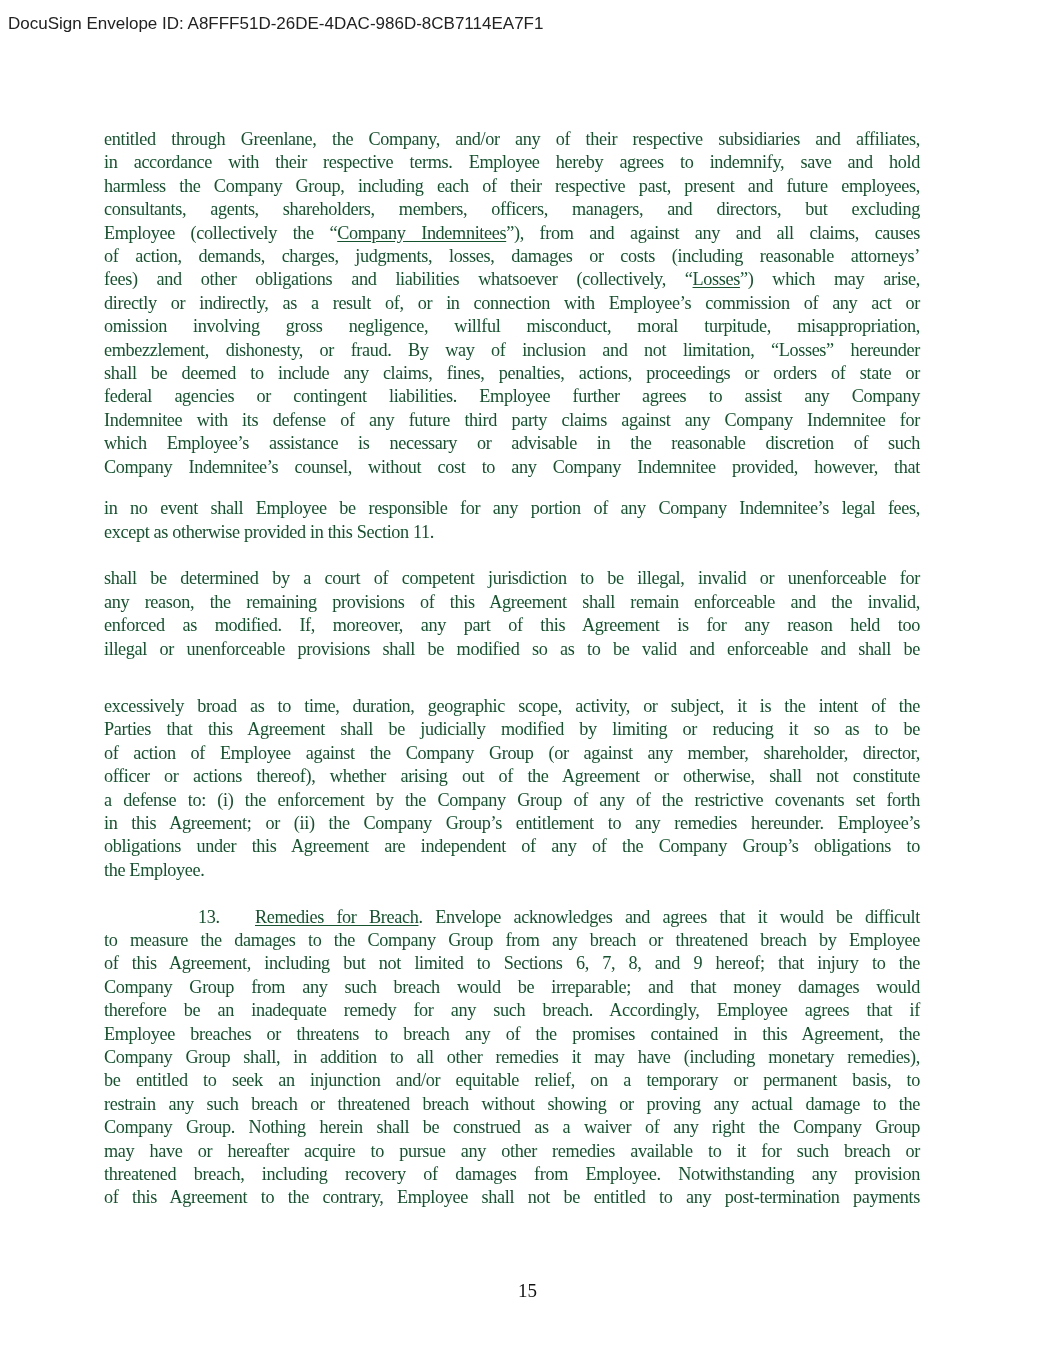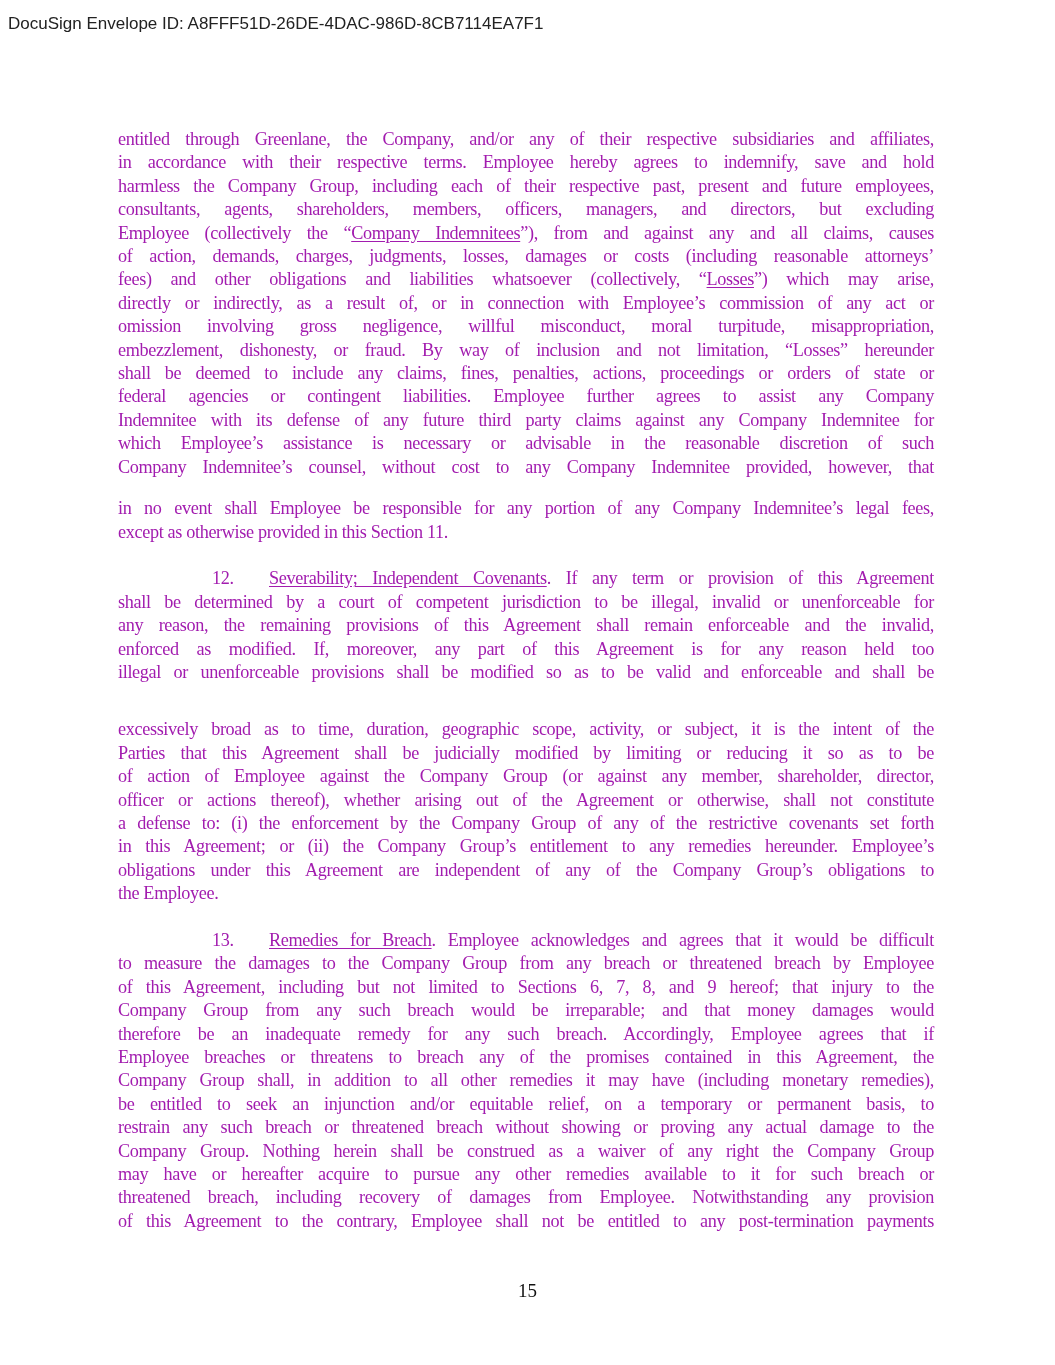--- a/index.html
+++ b/index.html
@@ -3,23 +3,23 @@
   <meta charset="utf-8">
   <style>
     html, body { margin: 0; padding: 0; background: #ffffff; }
     body { width: 1055px; height: 1365px; position: relative; overflow: hidden; }
     .envelope {
       position: absolute; left: 8px; top: 14px;
       font-family: "Liberation Sans", sans-serif; font-size: 17px; color: #222;
       white-space: nowrap;
     }
     .page-body {
-      position: absolute; left: 118px; top: 128px; width: 816px;
+      position: absolute; left: 104px; top: 128px; width: 816px;
       font-family: "Liberation Serif", serif; font-size: 18.2px; line-height: 23.4px;
-      color: #a21caf; text-align: justify; letter-spacing: -0.35px;
+      color: #14532d; text-align: justify; letter-spacing: -0.35px;
     }
     .para { margin: 0 0 23.4px 0; }
     .line { display: block; text-align: justify; text-align-last: justify; white-space: nowrap; }
     .line.last { text-align-last: left; }
     .indent { display: inline-block; width: 94px; }
     .secnum { display: inline-block; width: 37px; }
     .u { text-decoration: underline; text-underline-offset: 2px; }
     .page-number {
       position: absolute; left: 0; width: 1055px; top: 1280px; text-align: center;
       font-family: "Liberation Serif", serif; font-size: 19px; color: #111;
@@ -46,37 +46,36 @@
     <span class="line" style="display: block;">shall be deemed to include any claims, fines, penalties, actions, proceedings or orders of state or</span>
     <span class="line" style="display: block;">federal agencies or contingent liabilities.  Employee further agrees to assist any Company</span>
     <span class="line" style="display: block;">Indemnitee with its defense of any future third party claims against any Company Indemnitee for</span>
     <span class="line" style="display: block;">which Employee’s assistance is necessary or advisable in the reasonable discretion of such</span>
     <span class="line" style="display: block;">Company Indemnitee’s counsel, without cost to any Company Indemnitee provided, however, that</span>
     <span class="line" style="display: block; margin-top: 18px;">in no event shall Employee be responsible for any portion of any Company Indemnitee’s legal fees,</span>
     <span class="line last" style="display: block;">except as otherwise provided in this Section 11.</span>
   </div>
 
   <div class="para">
-    <span class="line" style="display: block;"><span class="indent"></span><span class="secnum">12.</span><span class="indent" style="width:20px"></span><span class="u">Severability; Independent Covenants</span><span>.  If any term or provision of this Agreement</span></span>
     <span class="line" style="display: block;">shall be determined by a court of competent jurisdiction to be illegal, invalid or unenforceable for</span>
     <span class="line" style="display: block;">any reason, the remaining provisions of this Agreement shall remain enforceable and the invalid,</span>
     <span class="line" style="display: block;">enforced as modified.  If, moreover, any part of this Agreement is for any reason held too</span>
     <span class="line" style="display: block;">illegal or unenforceable provisions shall be modified so as to be valid and enforceable and shall be</span>
     <span class="line" style="display: block; margin-top: 34px;">excessively broad as to time, duration, geographic scope, activity, or subject, it is the intent of the</span>
     <span class="line" style="display: block;">Parties that this Agreement shall be judicially modified by limiting or reducing it so as to be</span>
     <span class="line" style="display: block;">of action of Employee against the Company Group (or against any member, shareholder, director,</span>
     <span class="line" style="display: block;">officer or actions thereof), whether arising out of the Agreement or otherwise, shall not constitute</span>
     <span class="line" style="display: block;">a defense to: (i) the enforcement by the Company Group of any of the restrictive covenants set forth</span>
     <span class="line" style="display: block;">in this Agreement; or (ii) the Company Group’s entitlement to any remedies hereunder.  Employee’s</span>
     <span class="line" style="display: block;">obligations under this Agreement are independent of any of the Company Group’s obligations to</span>
     <span class="line last" style="display: block;">the Employee.</span>
   </div>
 
   <div class="para">
-    <span class="line" style="display: block;"><span class="indent"></span><span class="secnum">13.</span><span class="indent" style="width:20px"></span><span class="u">Remedies for Breach</span><span>.  Employee acknowledges and agrees that it would be difficult</span></span>
+    <span class="line" style="display: block;"><span class="indent"></span><span class="secnum">13.</span><span class="indent" style="width:20px"></span><span class="u">Remedies for Breach</span><span>.  Envelope acknowledges and agrees that it would be difficult</span></span>
     <span class="line" style="display: block;">to measure the damages to the Company Group from any breach or threatened breach by Employee</span>
     <span class="line" style="display: block;">of this Agreement, including but not limited to Sections 6, 7, 8, and 9 hereof; that injury to the</span>
     <span class="line" style="display: block;">Company Group from any such breach would be irreparable; and that money damages would</span>
     <span class="line" style="display: block;">therefore be an inadequate remedy for any such breach.  Accordingly, Employee agrees that if</span>
     <span class="line" style="display: block;">Employee breaches or threatens to breach any of the promises contained in this Agreement, the</span>
     <span class="line" style="display: block;">Company Group shall, in addition to all other remedies it may have (including monetary remedies),</span>
     <span class="line" style="display: block;">be entitled to seek an injunction and/or equitable relief, on a temporary or permanent basis, to</span>
     <span class="line" style="display: block;">restrain any such breach or threatened breach without showing or proving any actual damage to the</span>
     <span class="line" style="display: block;">Company Group. Nothing herein shall be construed as a waiver of any right the Company Group</span>
     <span class="line" style="display: block;">may have or hereafter acquire to pursue any other remedies available to it for such breach or</span>

